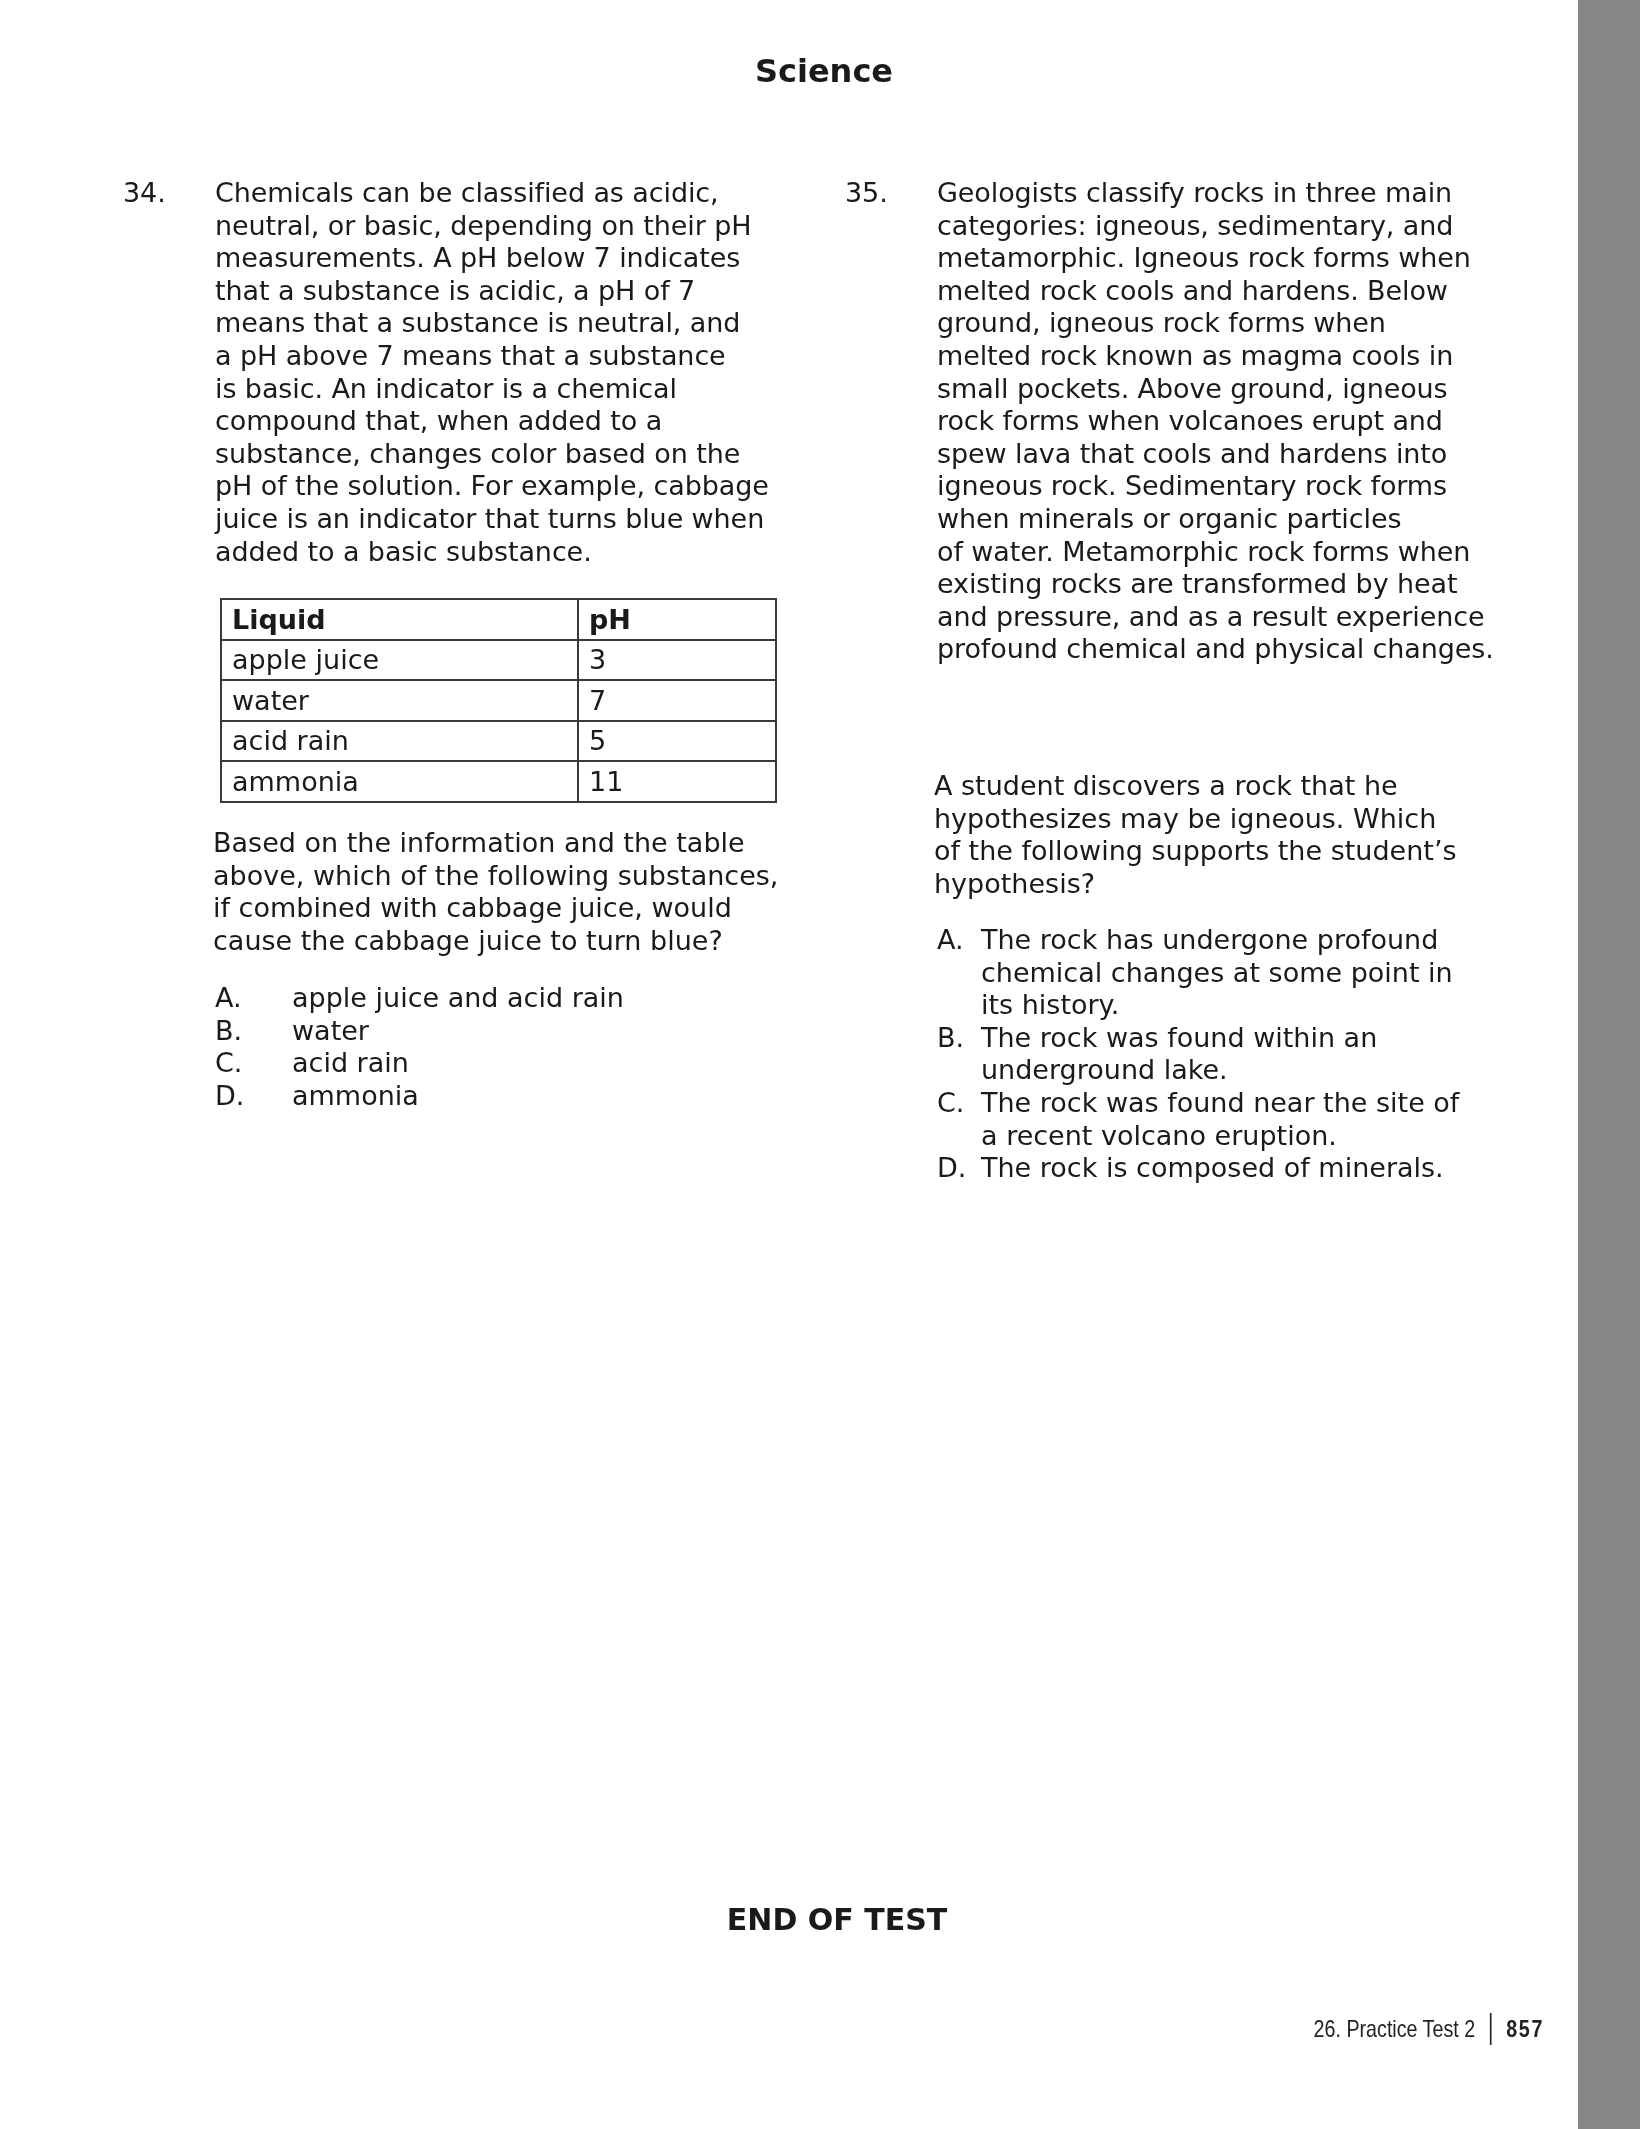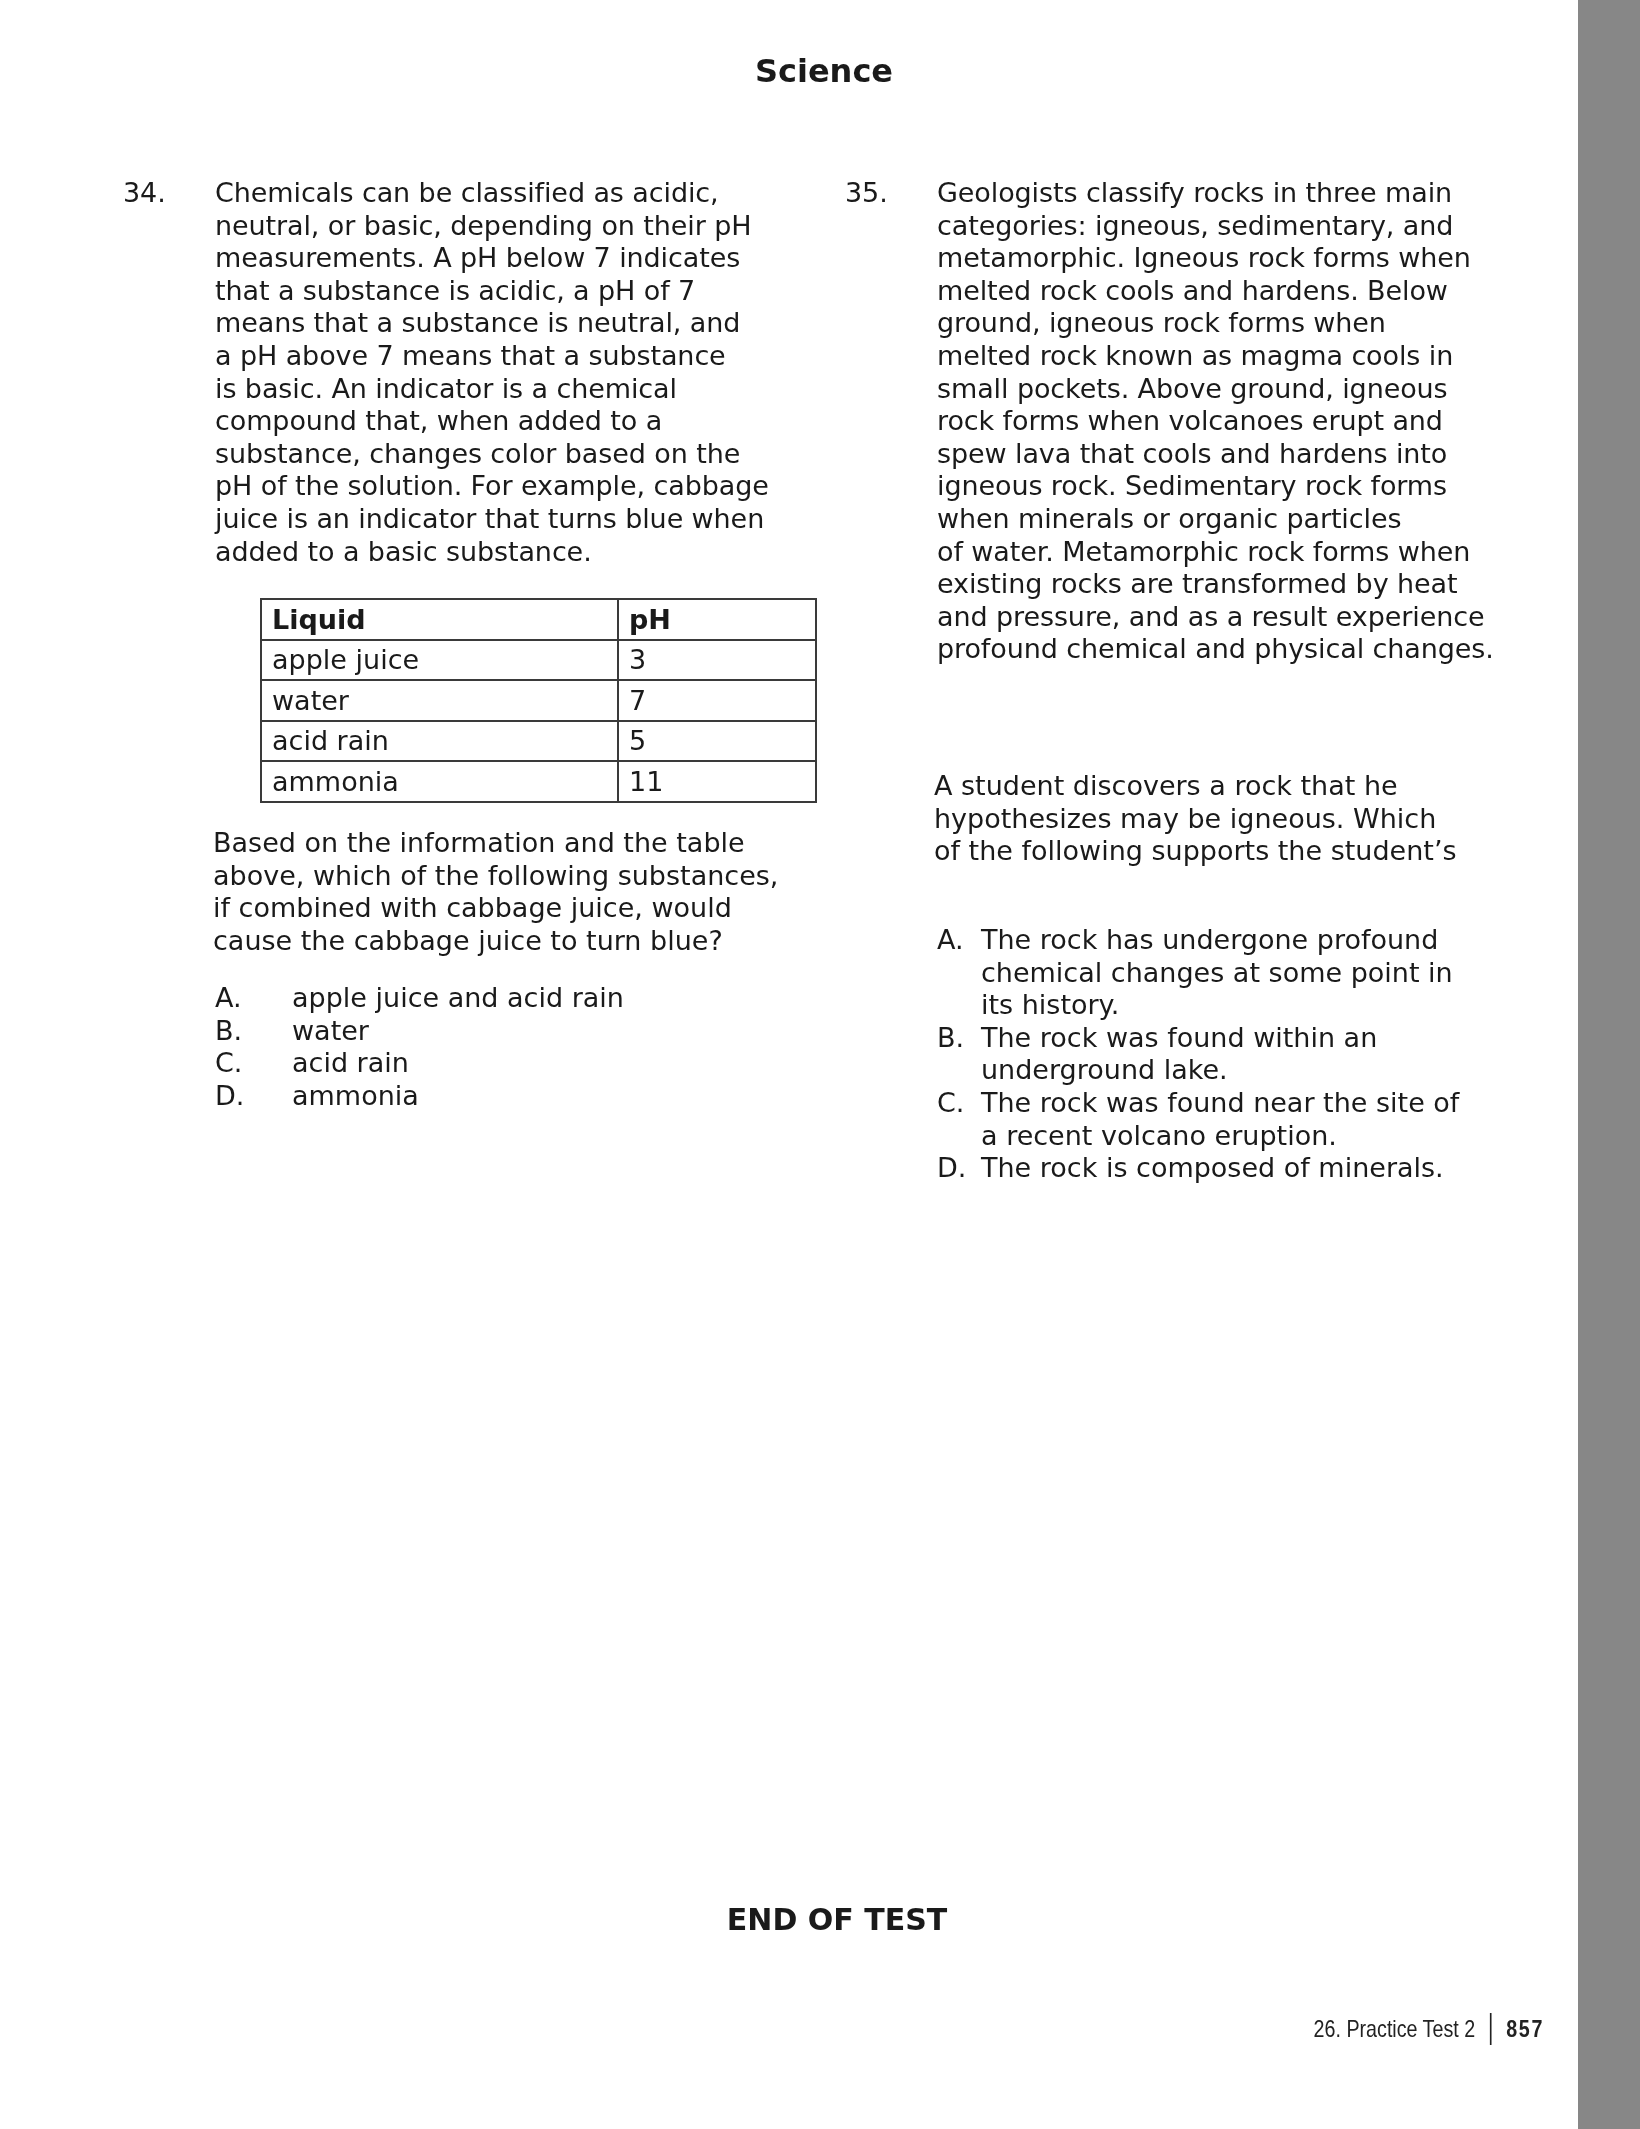--- a/index.html
+++ b/index.html
@@ -14,21 +14,21 @@
   .col { position: absolute; font-size: 27px; line-height: 32.6px; letter-spacing: -0.1px; }
   .qnum { position: absolute; }
   .line { display: block; white-space: pre; }
   .q34 { left: 123px; top: 177px; }
   .q34 .qnum { left: 0; top: 0; }
   .q34 .body { position: absolute; left: 92px; top: 0; width: 600px; }
   .q35 { left: 845px; top: 177px; }
   .q35 .qnum { left: 0; top: 0; }
   .q35 .body { position: absolute; left: 92px; top: 0; width: 620px; }
 
-  table.ph { position: absolute; left: 220px; top: 598px; border-collapse: collapse; font-size: 27px; margin-left: 40px; }
+  table.ph { position: absolute; left: 220px; top: 598px; border-collapse: collapse; font-size: 27px; }
   table.ph td, table.ph th { border: 2px solid #3a3a3a; height: 38.5px; padding: 0 10px; text-align: left; }
   table.ph th { font-weight: bold; }
   table.ph .c1 { width: 335px; }
   table.ph .c2 { width: 176px; }
 
   .q34-prompt { position: absolute; left: 213px; top: 827px; font-size: 27px; line-height: 32.6px; }
   .choices { position: absolute; font-size: 27px; line-height: 32.6px; }
   .choices .ch { position: relative; }
   .choices .lbl { position: absolute; left: 0; }
   .q34-choices { left: 215px; top: 982px; }
@@ -139,20 +139,21 @@
     <span class="line">existing rocks are transformed by heat</span>
     <span class="line">and pressure, and as a result experience</span>
     <span class="line">profound chemical and physical changes.</span>
   </div>
 </div>
 
 <div class="q35-prompt">
   <span class="line">A student discovers a rock that he</span>
   <span class="line">hypothesizes may be igneous. Which</span>
   <span class="line">of the following supports the student’s</span>
+  <span class="line">hypothesis?</span>
 </div>
 
 <div class="choices q35-choices">
   <div class="ch">
     <span class="lbl">A.</span>
     <span class="txt">The rock has undergone profound</span>
     <span class="txt">chemical changes at some point in</span>
     <span class="txt">its history.</span>
   </div>
   <div class="ch">

